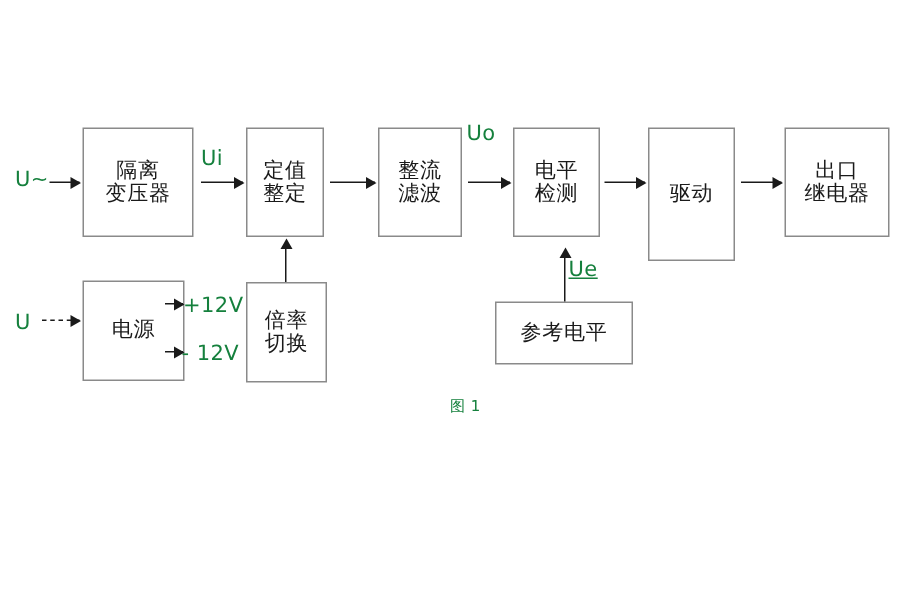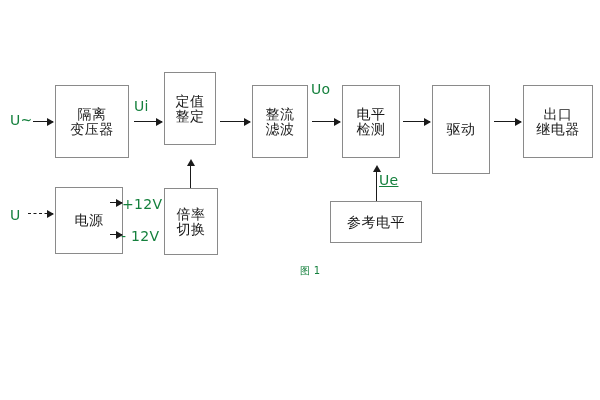--- a/index.html
+++ b/index.html
@@ -35,21 +35,21 @@
     letter-spacing: 0.5px;
     white-space: nowrap;
   }
   .box .line + .line {
   }
   .box.single .line {
     margin-top: 0;
   }
   
   #box-isolation-transformer { left: 55px;  top: 85px;  width: 74px; height: 73px; }
-  #box-setting-value         { left: 164px; top: 72px;  width: 52px; height: 73px; }
+  #box-setting-value         { left: 164px; top: 85px;  width: 52px; height: 73px; }
   #box-rectify-filter        { left: 252px; top: 85px;  width: 56px; height: 73px; }
   #box-level-detect          { left: 342px; top: 85px;  width: 58px; height: 73px; }
   #box-drive                 { left: 432px; top: 85px;  width: 58px; height: 89px; }
   #box-output-relay          { left: 523px; top: 85px;  width: 70px; height: 73px; }
   
   #box-power-supply          { left: 55px;  top: 187px; width: 68px; height: 67px; }
   #box-multiplier-switch     { left: 164px; top: 188px; width: 54px; height: 67px; }
   #box-reference-level       { left: 330px; top: 201px; width: 92px; height: 42px; }
 
   

